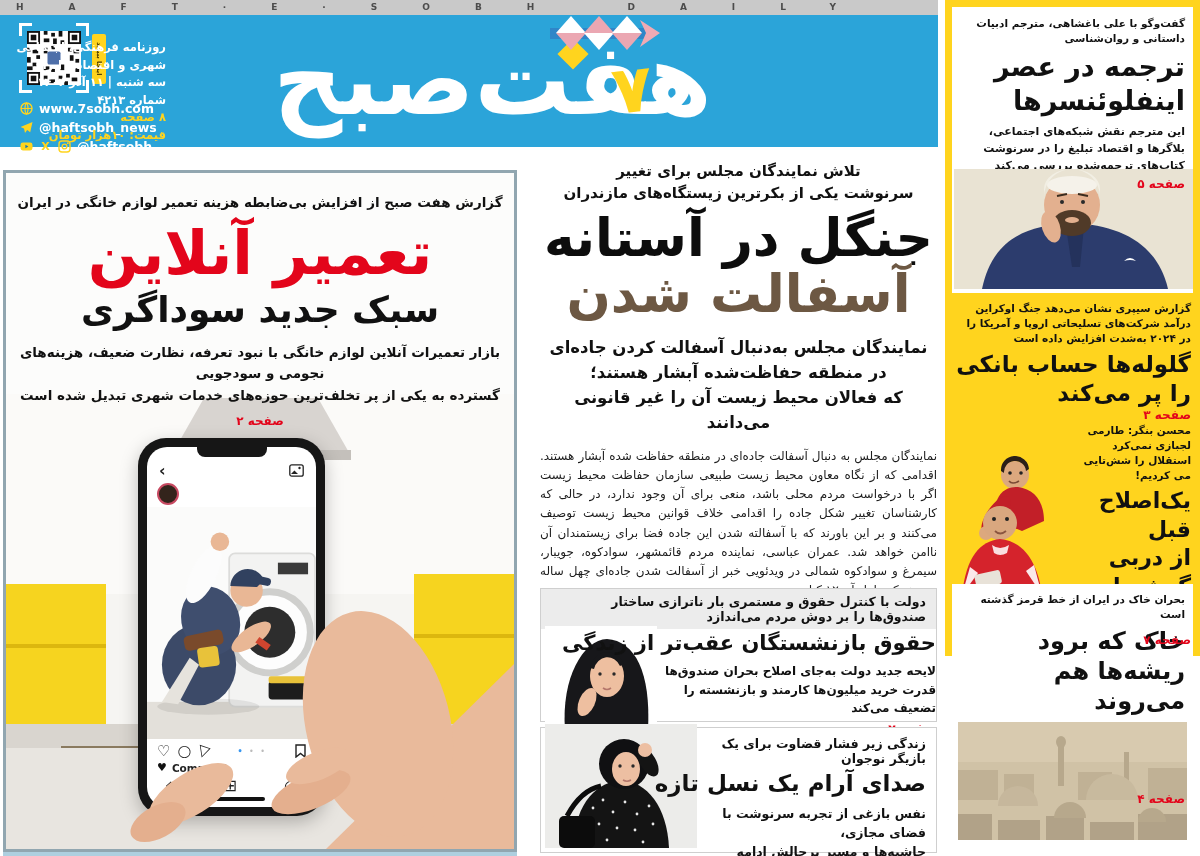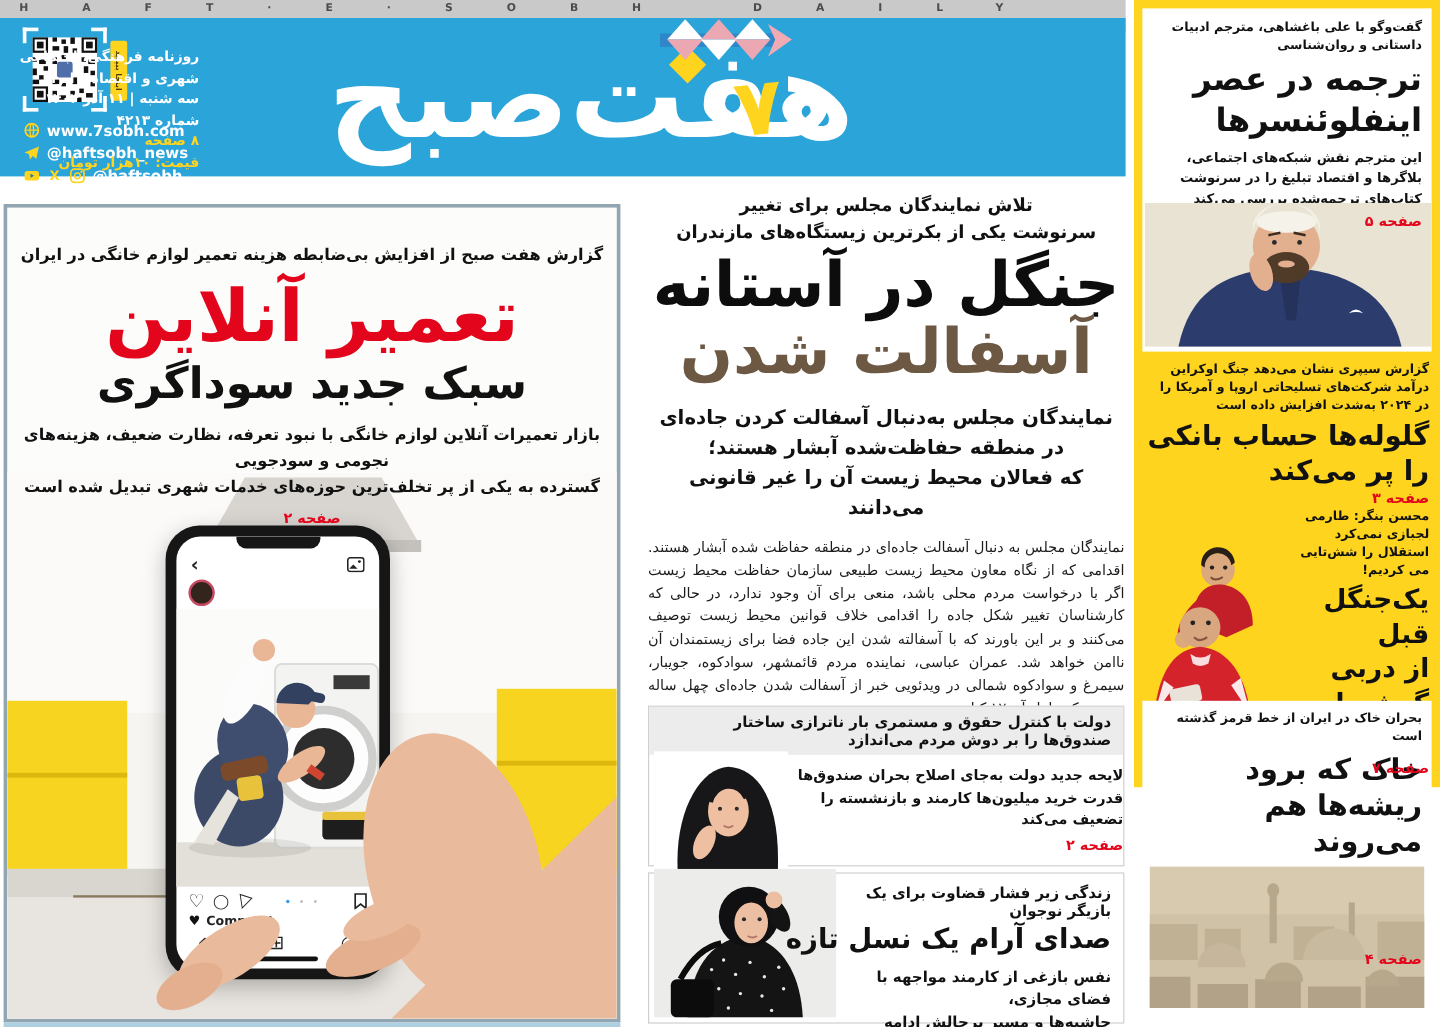--- a/index.html
+++ b/index.html
@@ -44,21 +44,21 @@
   .logo-seven { position:absolute; right:128px; top:28px; font-size:66px; font-weight:bold; color:#FFD41E; transform:rotate(-6deg); }
   .logo-diamond { position:absolute; right:196px; top:20px; width:22px; height:22px; background:#FFD41E; transform:rotate(45deg); }
   .ribbon { position:absolute; left:548px; top:-13px; }
   
   .pub-info { position:absolute; left:8px; right:772px; top:24px; text-align:right; color:#fff;
               font-size:11.5px; font-weight:bold; line-height:17.5px; white-space:nowrap; }
   .pub-info .yl { color:#FFD41E; }
   
   .left-art { position:absolute; left:3px; top:170px; width:514px; height:682px;
               border:3px solid #91A6B0; background:#fcfcfb; overflow:hidden; }
-  .la-text { position:absolute; left:0; right:0; top:0; text-align:center; z-index:4; padding-top:32px; }
+  .la-text { position:absolute; left:0; right:0; top:0; text-align:center; z-index:4; padding-top:21px; }
   .la-kicker { font-size:13.5px; font-weight:bold; }
   .la-h-red { font-size:60px; font-weight:bold; color:#E3051B; margin-top:10px; line-height:1.1; }
   .la-h-black { font-size:36px; font-weight:bold; margin-top:4px; line-height:1.1; }
   .la-sub { font-size:13.5px; font-weight:bold; line-height:1.6; margin-top:12px; }
   .page-ref { color:#E3051B; font-size:12px; font-weight:bold; }
   .la-page { margin-top:8px; }
   .la-photo { position:absolute; left:0; right:0; bottom:0; height:455px; }
   .la-photo > svg.bg { position:absolute; left:0; top:0; }
   
   .phone { position:absolute; left:132px; top:44px; width:187px; height:378px; background:#161616;
@@ -375,20 +375,21 @@
           <path d="M20 104 C16 52 38 14 62 13 C90 15 106 46 103 104 Z" fill="#17171a"></path>
           <ellipse cx="62" cy="50" rx="17" ry="21" fill="#eebfa0"></ellipse>
           <path d="M45 42 a18 20 0 0 1 34 -4 l-4 2 a14 16 0 0 0 -26 3 z" fill="#17171a"></path>
           <ellipse cx="42" cy="76" rx="8" ry="15" fill="#eebfa0" transform="rotate(24 42 76)"></ellipse>
           <circle cx="55" cy="48" r="1.7" fill="#2a2a2a"></circle>
             <circle cx="69" cy="48" r="1.7" fill="#2a2a2a"></circle>
           <path d="M58 62 q4 3 8 0" stroke="#b4766b" stroke-width="1.6" fill="none"></path>
         </svg>
       </div>
       <div class="bx-text">
+        <div class="bx-h">حقوق بازنشستگان عقب‌تر از زندگی</div>
         <div class="bx-sub">
           <div>لایحه جدید دولت به‌جای اصلاح بحران صندوق‌ها</div>
           <div>قدرت خرید میلیون‌ها کارمند و بازنشسته را تضعیف می‌کند</div>
         </div>
         <div class="page-ref bx-page">صفحه ۲</div>
       </div>
     </div>
   </div>
 
   <div class="cbox box-b">
@@ -418,21 +419,21 @@
         <path d="M22 92 q14 -26 34 -30" stroke="#0c0c0c" stroke-width="5" fill="none"></path>
         <circle cx="75" cy="42" r="1.7" fill="#2a2a2a"></circle>
           <circle cx="88" cy="42" r="1.7" fill="#2a2a2a"></circle>
         <path d="M78 56 q4 2.5 8 0" stroke="#b4766b" stroke-width="1.5" fill="none"></path>
       </svg>
     </div>
     <div class="bx-text">
       <div class="bx-kicker">زندگی زیر فشار قضاوت برای یک بازیگر نوجوان</div>
       <div class="bx-h">صدای آرام یک نسل تازه</div>
       <div class="bx-sub">
-        <div>نفس بازغی از کارمند مواجهه با فضای مجازی،</div>
+        <div>نفس بازغی از تجربه سرنوشت با فضای مجازی،</div>
         <div>حاشیه‌ها و مسیر پرچالش ادامه بازیگری می‌گوید</div>
       </div>
 
     </div>
   </div>
 
   <div class="rail">
 
     <div class="r-white r-trans">
       <div class="r-kicker">گفت‌وگو با علی باغشاهی، مترجم ادبیات داستانی و روان‌شناسی</div>
@@ -491,21 +492,21 @@
             <circle cx="55" cy="74" r="2" fill="#222"></circle>
           <path d="M43 86 q5 5 11 0" stroke="#8a5540" stroke-width="1.8" fill="none"></path>
           <rect x="22" y="130" width="26" height="14" rx="3" fill="#e8e2d8" transform="rotate(-12 22 130)"></rect>
         </svg>
       </div>
       <div class="r-kicker">
         <div>محسن بنگر: طارمی لجبازی نمی‌کرد</div>
         <div>استقلال را شش‌تایی می کردیم!</div>
       </div>
       <div class="r-h">
-        <div>یک‌جنگل قبل</div>
+        <div>یک‌اصلاح قبل</div>
         <div>از دربی گوشی‌ام</div>
         <div>خاموش بود</div>
       </div>
       <div class="page-ref r-page">صفحه ۷</div>
     </div>
 
     <div class="r-white r-soil">
       <div class="r-kicker">بحران خاک در ایران از خط قرمز گذشته است</div>
       <div class="r-h">
         <div>خاک که برود</div>

